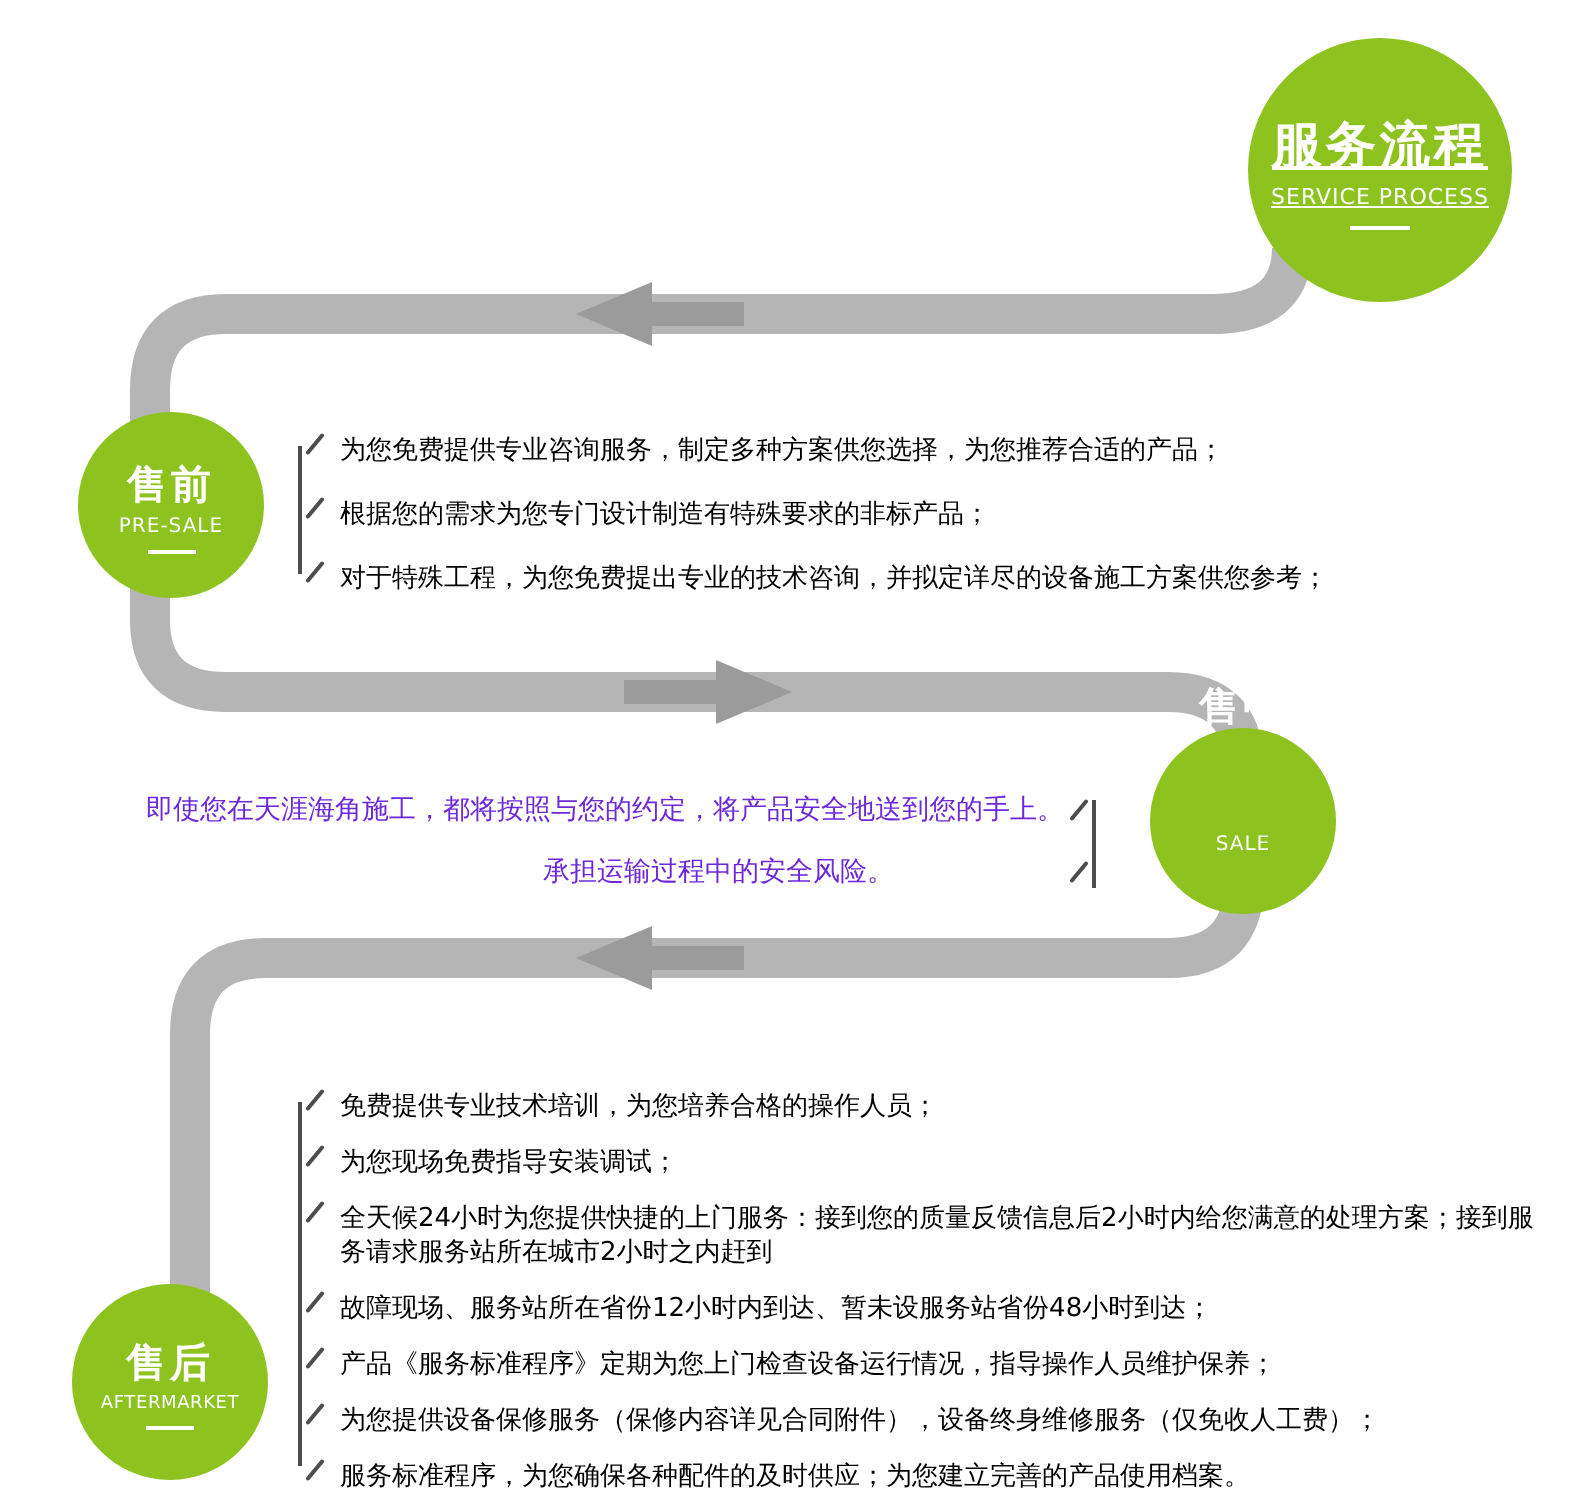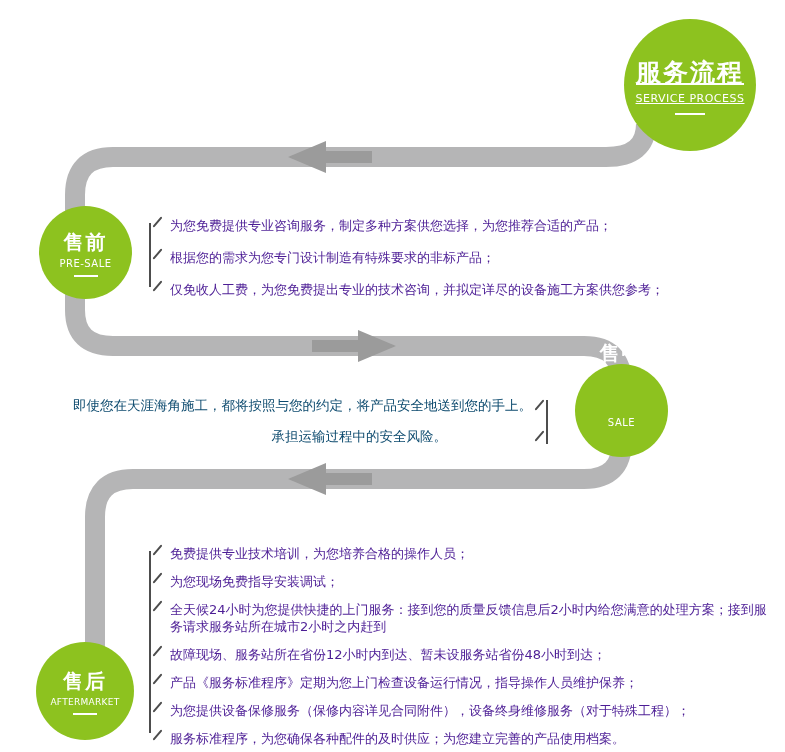--- a/index.html
+++ b/index.html
@@ -19,33 +19,33 @@
   .small-c .cn{font-size:20px;}
   .small-c .en{font-size:10px;margin-top:2px;letter-spacing:.5px;text-align:center;}
   .small-c .dash{width:24px;margin-top:6px;}
   #c-presale{left:39px;top:206px;width:93px;height:93px;}
   #c-sale{left:575px;top:364px;width:93px;height:93px;gap:48px;}
   #c-after{left:36px;top:642px;width:98px;height:98px;}
   #c-after .en{font-size:9px;letter-spacing:.3px;}
 
   
   .list{position:absolute;z-index:3;}
-  .item{position:relative;padding-left:22px;font-size:13px;line-height:17px;color:#4c1d95;}
+  .item{position:relative;padding-left:22px;font-size:13px;line-height:17px;color:#000000;}
   .tick{position:absolute;left:3px;top:4px;width:13px;height:2px;background:#4d4d4d;
         transform:rotate(-50deg);border-radius:1px;}
   .trunk{position:absolute;width:2px;background:#4d4d4d;z-index:3;}
   #presale-list{left:148px;top:217px;width:560px;}
   #presale-list .item{margin-bottom:15px;}
   #presale-trunk{left:149px;top:223px;height:64px;}
   #after-list{left:148px;top:545px;width:630px;}
   #after-list .item{margin-bottom:11px;}
   #after-trunk{left:149px;top:551px;height:182px;}
 
   
-  #sale-text{position:absolute;right:253px;top:396px;text-align:right;font-size:13.5px;z-index:3;color:#0c4a6e;}
+  #sale-text{position:absolute;right:253px;top:396px;text-align:right;font-size:13.5px;z-index:3;color:#6d28d9;}
   .sale-line{line-height:18px;margin-bottom:13px;}
   .sale-line.l2{margin-right:85px;}
   #sale-trunk{left:546px;top:400px;height:44px;}
   .s-tick{position:absolute;width:13px;height:2px;background:#4d4d4d;z-index:3;border-radius:1px;}
   #s-tick1{left:533px;top:404px;transform:rotate(-50deg);}
   #s-tick2{left:533px;top:435px;transform:rotate(-50deg);}
 </style>
 </head>
 <body>
 
@@ -75,21 +75,21 @@
     <div class="item">
       <span class="tick"></span>
       <span>为您免费提供专业咨询服务，制定多种方案供您选择，为您推荐合适的产品；</span>
     </div>
     <div class="item">
       <span class="tick"></span>
       <span>根据您的需求为您专门设计制造有特殊要求的非标产品；</span>
     </div>
     <div class="item">
       <span class="tick"></span>
-      <span>仅免收人工费，为您免费提出专业的技术咨询，并拟定详尽的设备施工方案供您参考；</span>
+      <span>对于特殊工程，为您免费提出专业的技术咨询，并拟定详尽的设备施工方案供您参考；</span>
     </div>
   </div>
 
   <div class="circle small-c" id="c-sale">
     <div class="cn">售中</div>
     <div class="en">SALE</div>
     <div class="dash"></div>
   </div>
   <div id="sale-text">
     <div class="sale-line l1">即使您在天涯海角施工，都将按照与您的约定，将产品安全地送到您的手上。</div>
@@ -121,21 +121,21 @@
     <div class="item">
       <span class="tick"></span>
       <span>故障现场、服务站所在省份12小时内到达、暂未设服务站省份48小时到达；</span>
     </div>
     <div class="item">
       <span class="tick"></span>
       <span>产品《服务标准程序》定期为您上门检查设备运行情况，指导操作人员维护保养；</span>
     </div>
     <div class="item">
       <span class="tick"></span>
-      <span>为您提供设备保修服务（保修内容详见合同附件），设备终身维修服务（对于特殊工程）；</span>
+      <span>为您提供设备保修服务（保修内容详见合同附件），设备终身维修服务（仅免收人工费）；</span>
     </div>
     <div class="item">
       <span class="tick"></span>
       <span>服务标准程序，为您确保各种配件的及时供应；为您建立完善的产品使用档案。</span>
     </div>
   </div>
 
 </div>
 
 </body></html>

